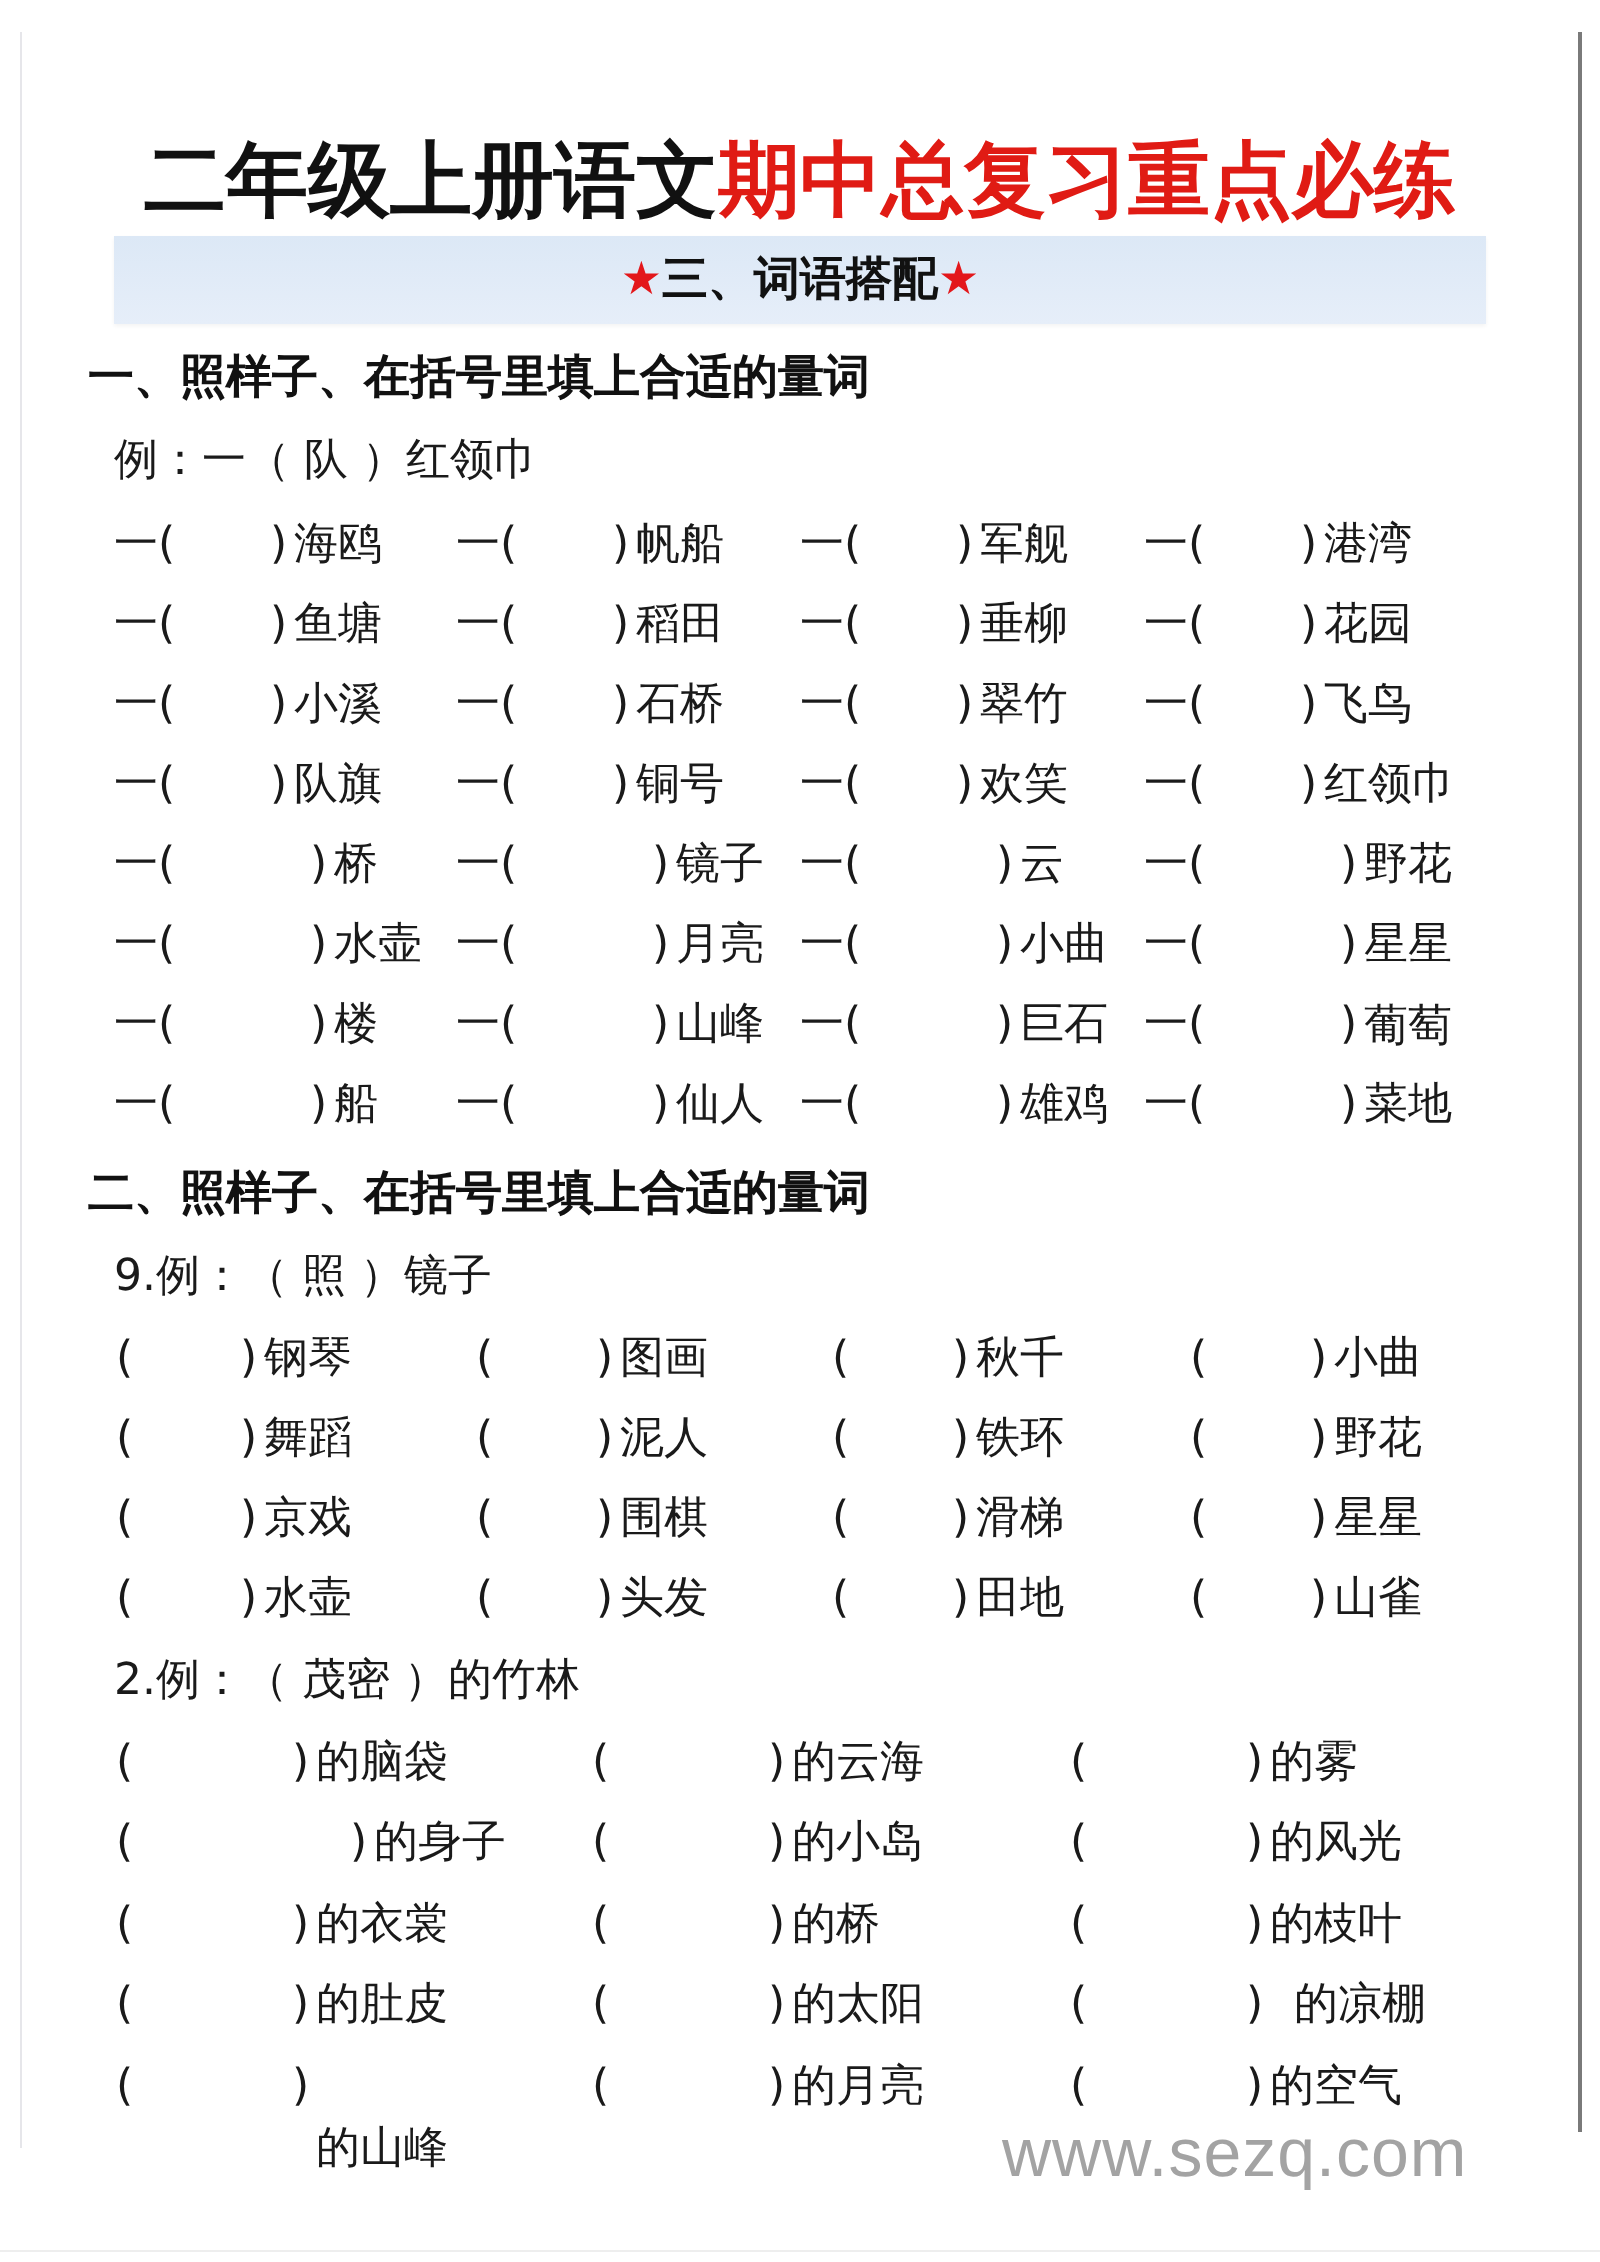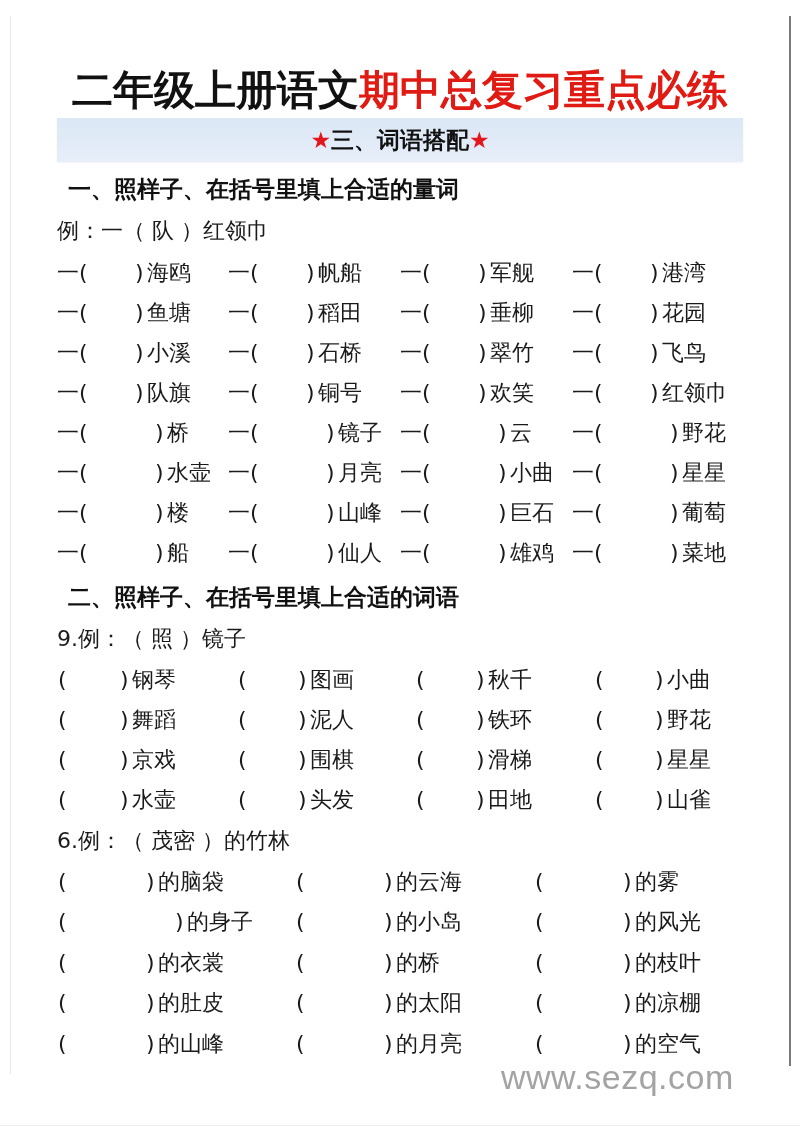--- a/index.html
+++ b/index.html
@@ -10,21 +10,21 @@
   .page-border-bottom { position: absolute; left: 0; top: 1125px; width: 800px; height: 1px; background: #eeeeee; }
   .title { position: absolute; left: 0; top: 62px; width: 800px; text-align: center;
            font-size: 41px; font-weight: bold; letter-spacing: 0px; line-height: 56px; white-space: nowrap; }
   .title .black { color: #111111; }
   .title .red { color: #e01b14; }
   .band { position: absolute; left: 57px; top: 118px; width: 686px; height: 44px;
           background: linear-gradient(#dce8f6, #e6eef9); box-shadow: 0 1px 2px rgba(0,0,0,0.05); }
   .band-text { position: absolute; left: 0; top: 0; width: 100%; height: 44px; line-height: 44px;
                text-align: center; font-size: 23px; font-weight: bold; color: #111; }
   .band-text .star { color: #e3171b; }
-  .heading { position: absolute; left: 68px; font-size: 23px; font-weight: bold; line-height: 30px; white-space: nowrap; color: #111; }
+  .heading { position: absolute; left: 44px; font-size: 23px; font-weight: bold; line-height: 30px; white-space: nowrap; color: #111; }
   .example { position: absolute; left: 57px; font-size: 22px; line-height: 30px; white-space: nowrap; color: #1a1a1a; }
   .row { position: absolute; left: 0; width: 800px; height: 32px; }
   .cell { position: absolute; top: 0; height: 32px; line-height: 32px; font-size: 22px; white-space: nowrap; }
   .cell span { position: absolute; top: 0; }
   .watermark { position: absolute; left: 501px; top: 1058px; font-family: "Liberation Sans", sans-serif;
                font-size: 34px; color: #a3a3a3; letter-spacing: 0.5px; }
 </style>
 </head>
 <body>
 
@@ -248,21 +248,21 @@
       </div>
       <div class="cell" style="left: 572px;">
         <span style="left: 0px;">一(</span>
         <span style="left: 36px; width: 58px; height: 32px;"></span>
         <span style="left: 98px;">)</span>
         <span style="left: 110px;">菜地</span>
       </div>
     </div>
   </div>
 
-<div class="heading" style="top:582px;">二、照样子、在括号里填上合适的词语</div>
+<div class="heading" style="top:582px;">二、照样子、在括号里填上合适的量词</div>
 <div class="example" style="top:624px;">9.例：（ 照 ）镜子</div>
 <div id="s2a-rows">
     <div class="row" style="top: 664px;">
       <div class="cell" style="left: 58px;">
         <span style="left: 0px;">(</span>
         <span style="left: 12px; width: 48px; height: 32px;"></span>
         <span style="left: 62px;">)</span>
         <span style="left: 74px;">钢琴</span>
       </div>
       <div class="cell" style="left: 238px;">
@@ -356,21 +356,21 @@
         <span style="left: 72px;">田地</span>
       </div>
       <div class="cell" style="left: 595px;">
         <span style="left: 0px;">(</span>
         <span style="left: 12px; width: 46px; height: 32px;"></span>
         <span style="left: 60px;">)</span>
         <span style="left: 72px;">山雀</span>
       </div>
     </div>
   </div>
-<div class="example" style="top:826px;">6.例：（ 茂密 ）的竹林</div>
+<div class="example" style="top:826px;">2.例：（ 茂密 ）的竹林</div>
 <div id="s2b-rows">
     <div class="row" style="top: 866px;">
       <div class="cell" style="left: 58px;">
         <span style="left: 0px;">(</span>
         <span style="left: 12px; width: 74px; height: 32px;"></span>
         <span style="left: 88px;">)</span>
         <span style="left: 100px;">的脑袋</span>
       </div>
       <div class="cell" style="left: 296px;">
         <span style="left: 0px;">(</span>
@@ -435,29 +435,29 @@
       <div class="cell" style="left: 296px;">
         <span style="left: 0px;">(</span>
         <span style="left: 12px; width: 74px; height: 32px;"></span>
         <span style="left: 88px;">)</span>
         <span style="left: 100px;">的太阳</span>
       </div>
       <div class="cell" style="left: 535px;">
         <span style="left: 0px;">(</span>
         <span style="left: 12px; width: 74px; height: 32px;"></span>
         <span style="left: 88px;">)</span>
-        <span style="left: 100px;">的凉棚</span>
+        <span style="left: 112px;">的凉棚</span>
       </div>
     </div>
     <div class="row" style="top: 1028px;">
       <div class="cell" style="left: 58px;">
         <span style="left: 0px;">(</span>
         <span style="left: 12px; width: 74px; height: 32px;"></span>
         <span style="left: 88px;">)</span>
-        <span style="left: 100px;">的山峰</span>
+        <span style="left: 100px; margin-top: 31px;">的山峰</span>
       </div>
       <div class="cell" style="left: 296px;">
         <span style="left: 0px;">(</span>
         <span style="left: 12px; width: 74px; height: 32px;"></span>
         <span style="left: 88px;">)</span>
         <span style="left: 100px;">的月亮</span>
       </div>
       <div class="cell" style="left: 535px;">
         <span style="left: 0px;">(</span>
         <span style="left: 12px; width: 74px; height: 32px;"></span>

